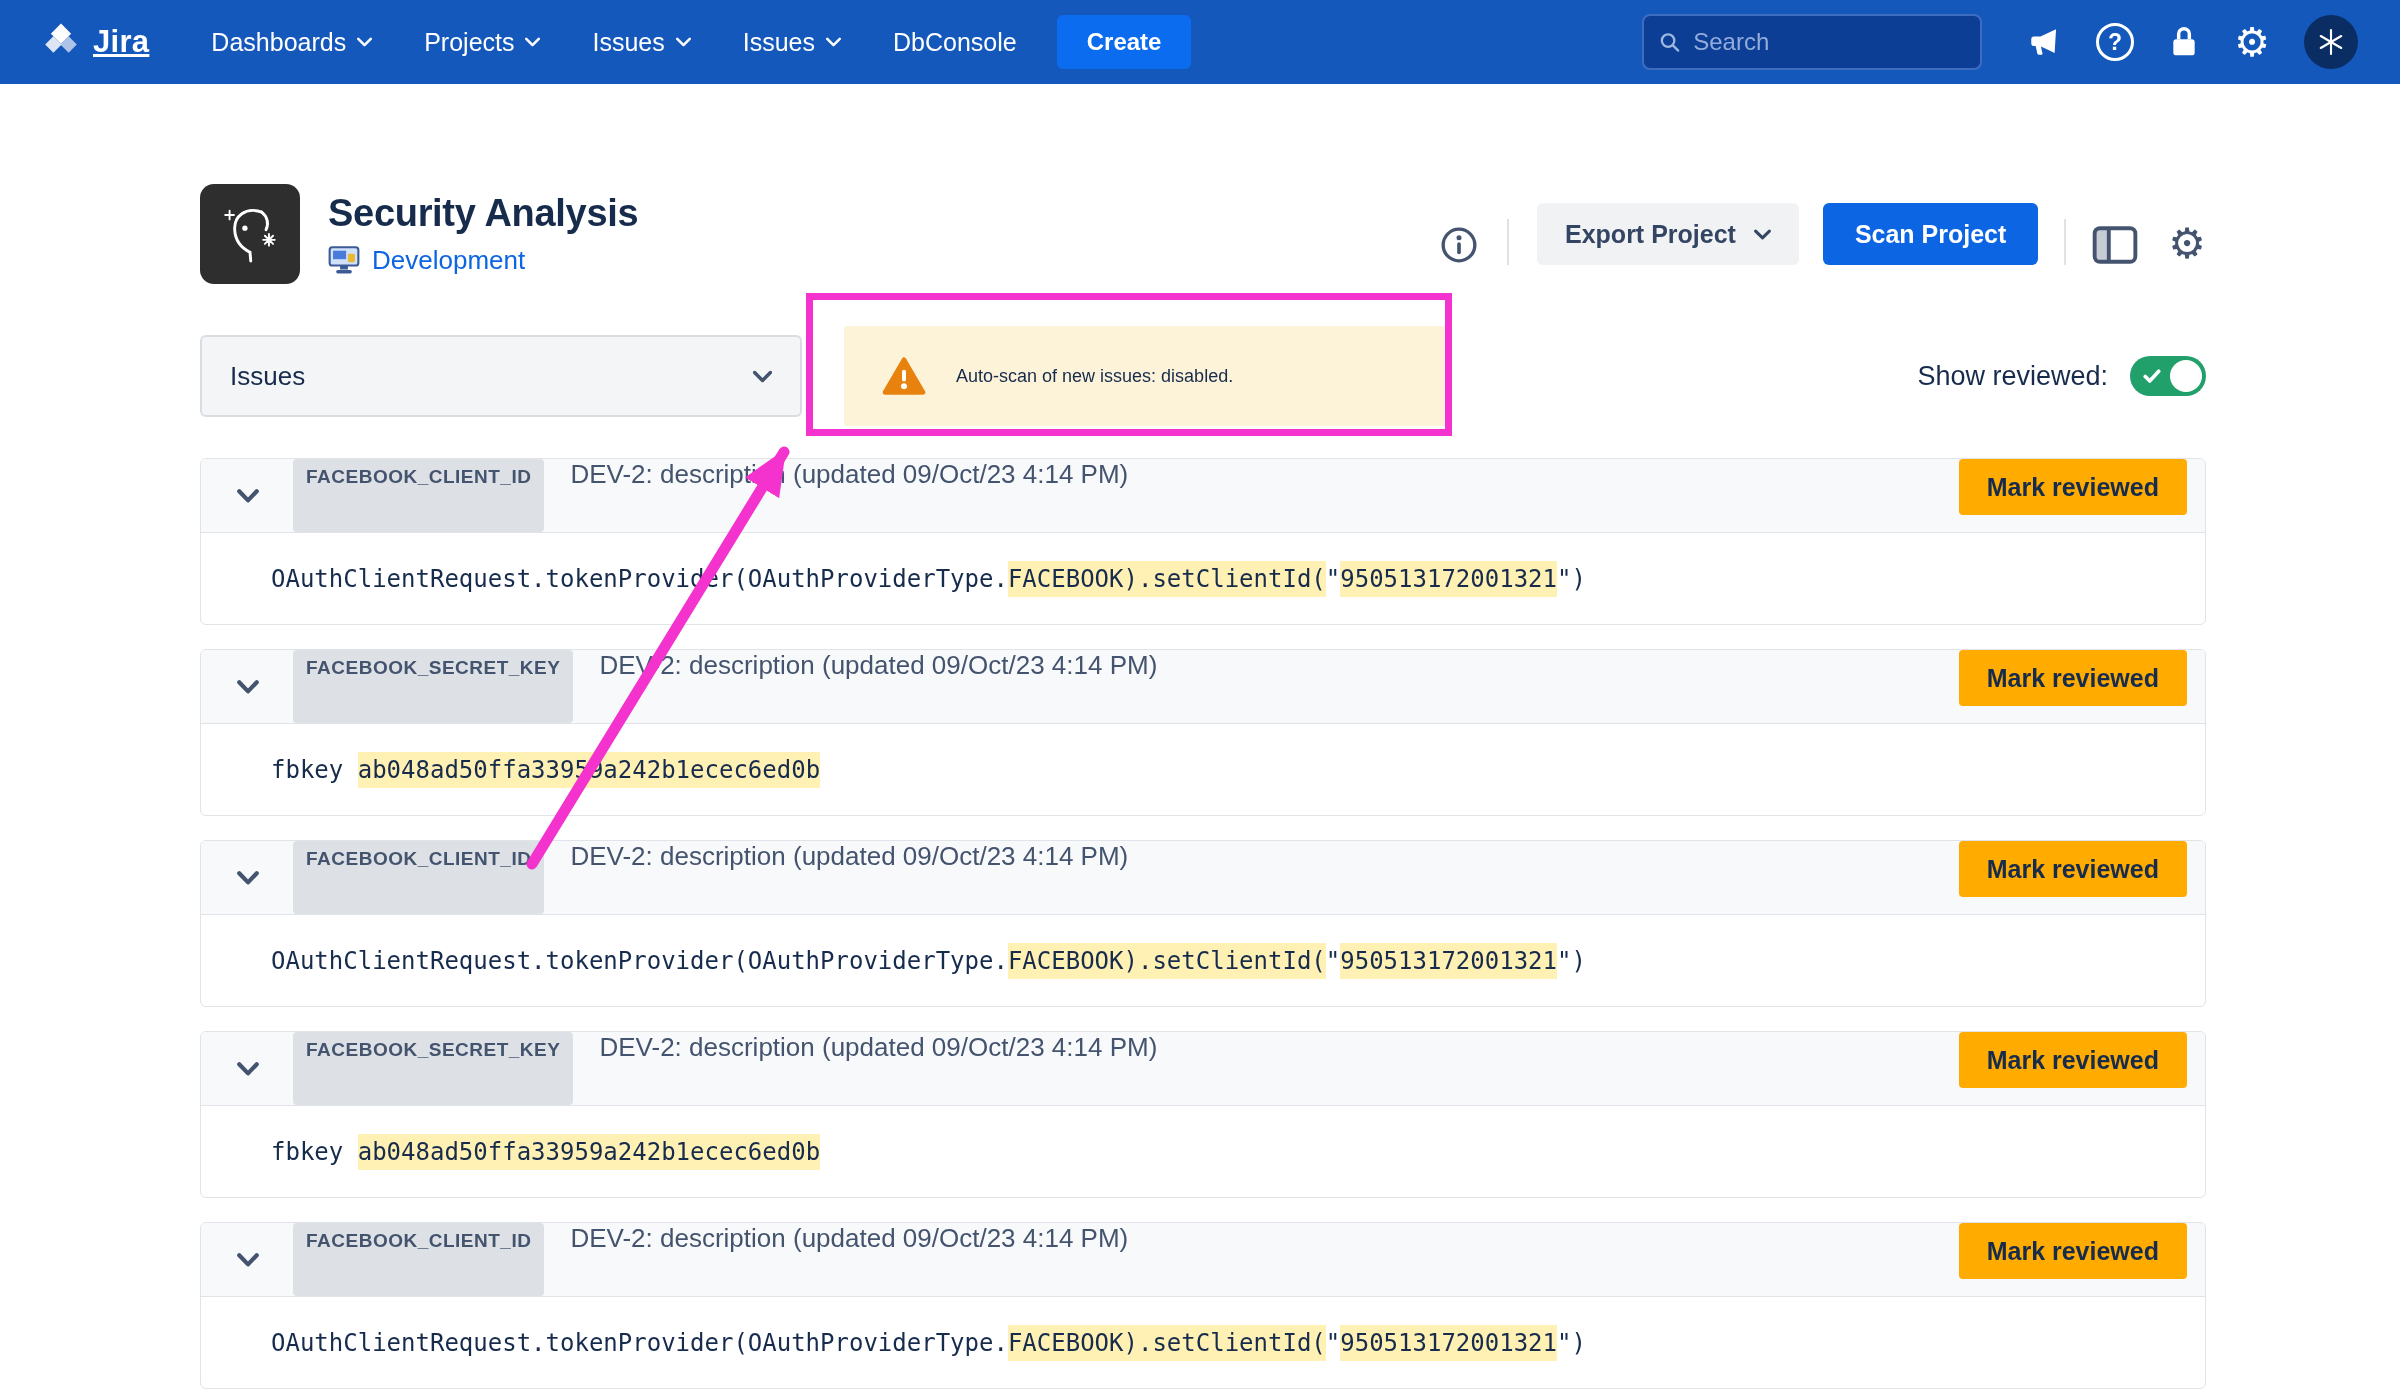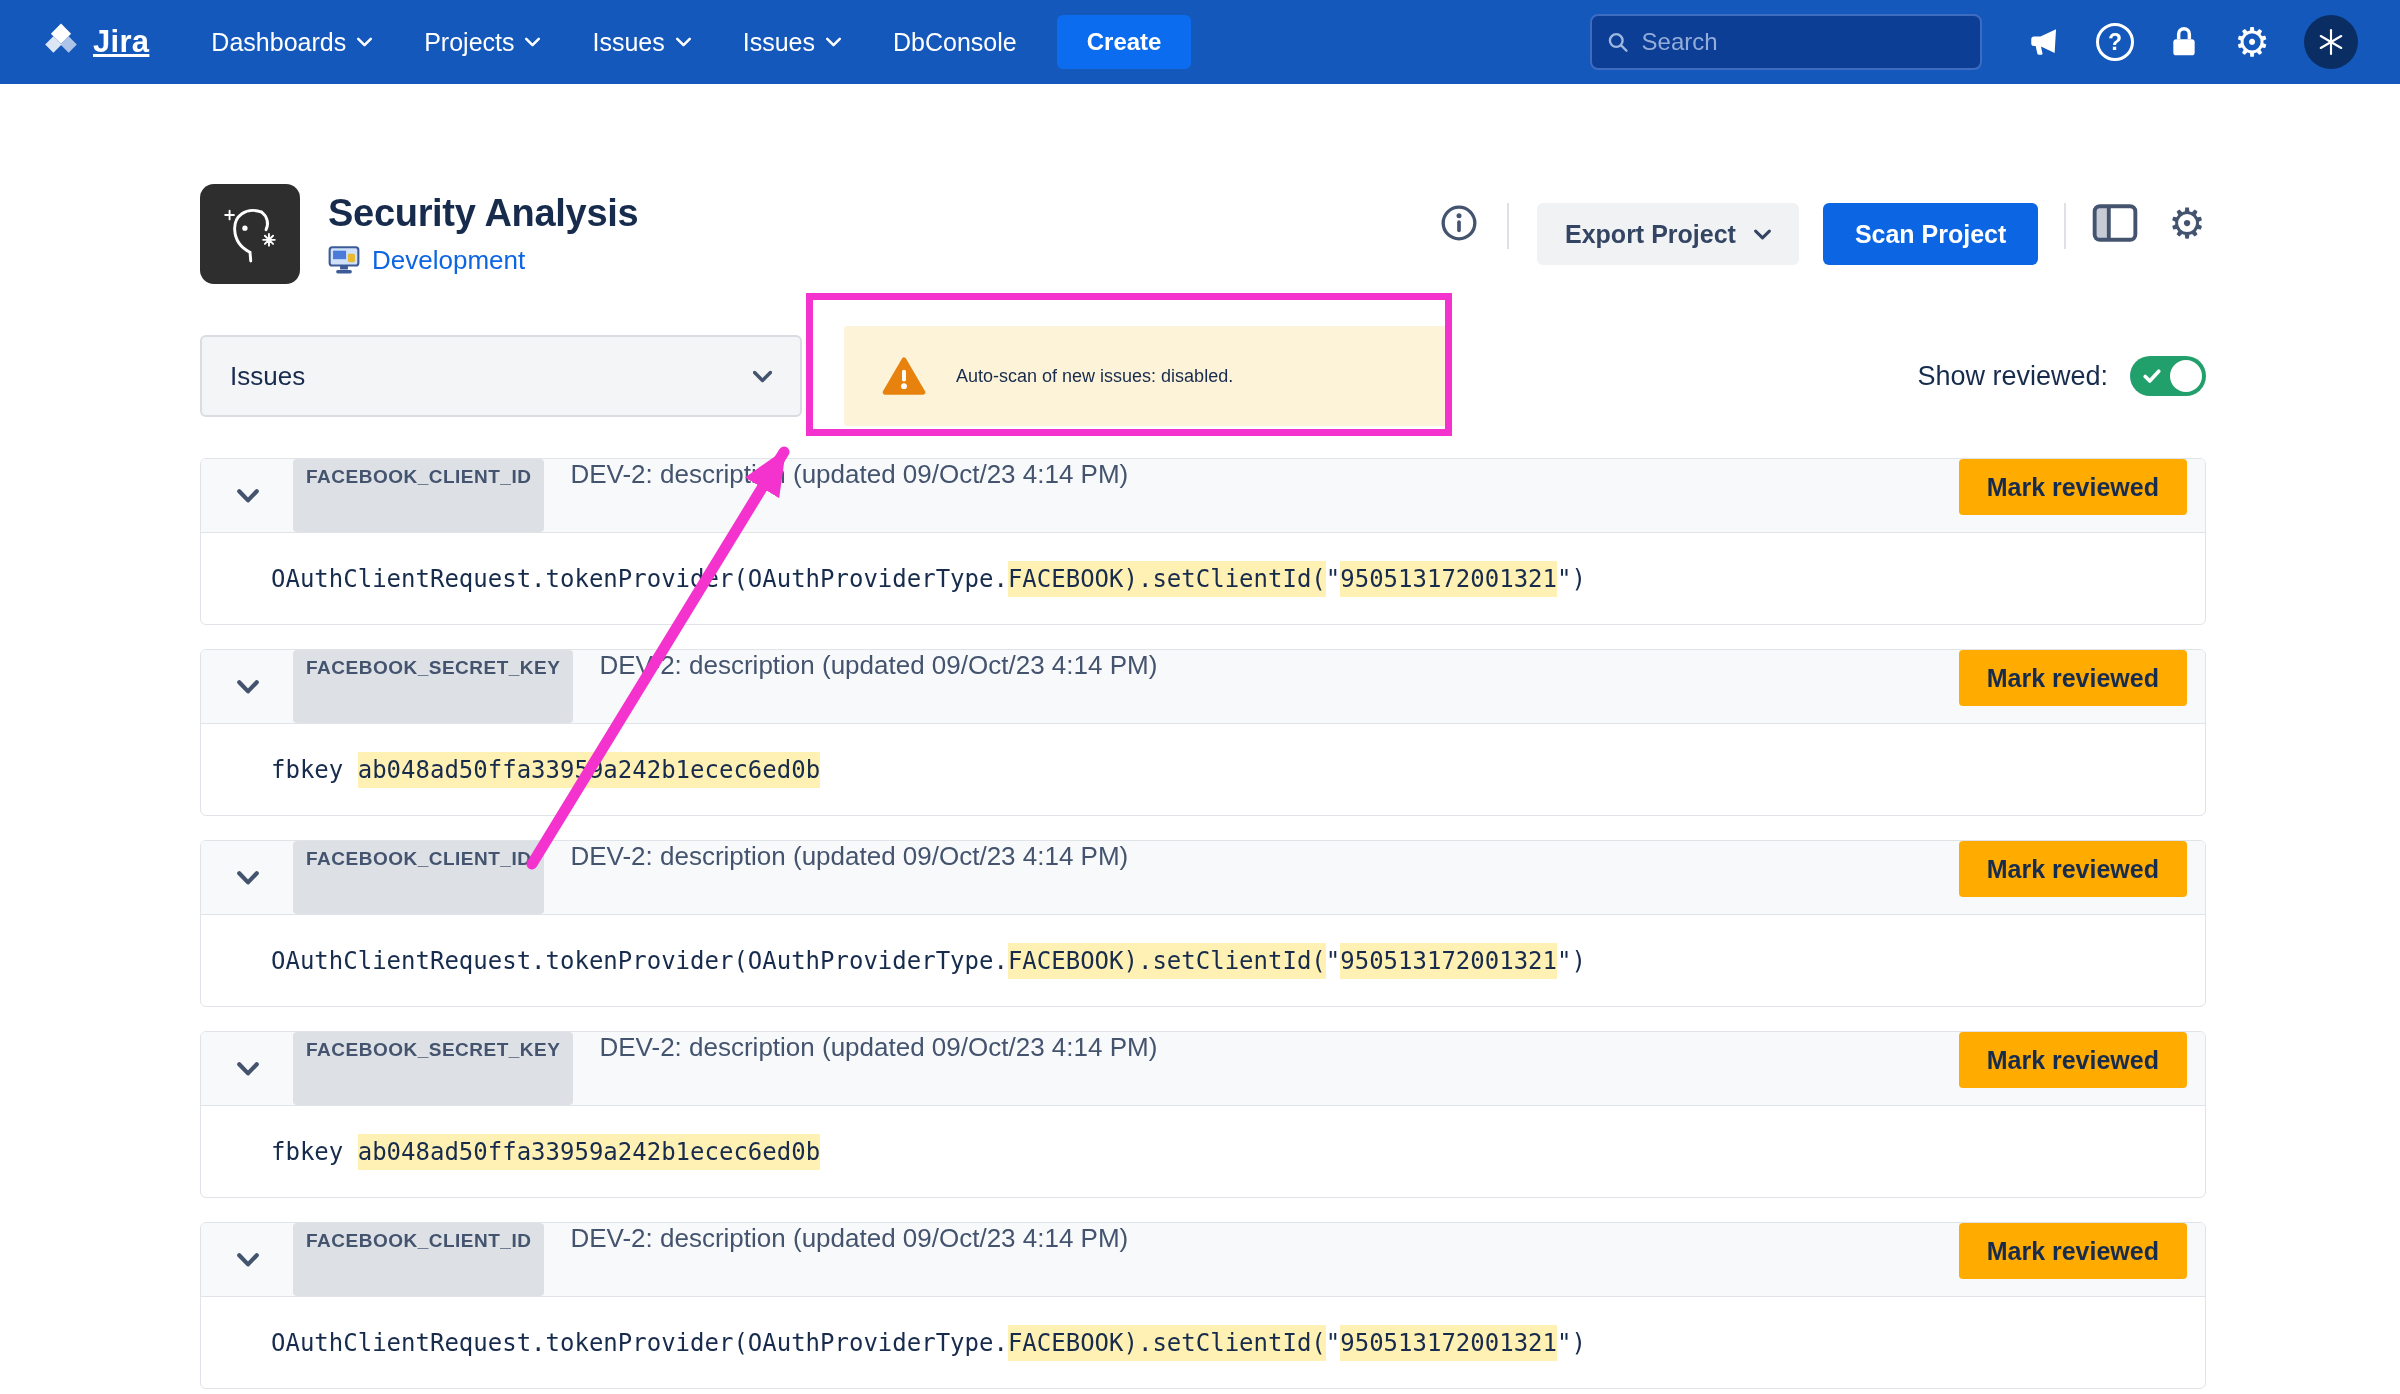--- a/index.html
+++ b/index.html
@@ -22,21 +22,21 @@
   .nav-items { display: flex; align-items: center; gap: 52px; }
   .nav-item { display: flex; align-items: center; gap: 11px; font-size: 25px; cursor: pointer; white-space: nowrap; }
   .chev { display: inline-block; }
   .create-btn {
     margin-left: 40px; background: #0C6CF0; border: none; color: #fff;
     font-size: 24px; font-weight: 700; padding: 0 30px; height: 54px;
     border-radius: 6px; font-family: inherit; cursor: pointer;
   }
   .nav-spacer { flex: 1; }
   .search-box {
-    width: 392px; height: 56px; background: #0D3E96; border: 2px solid #3E6CC0;
+    width: 340px; height: 56px; background: #0D3E96; border: 2px solid #3E6CC0;
     border-radius: 8px; display: flex; align-items: center; padding: 0 14px; gap: 12px;
   }
   .search-box input {
     background: transparent; border: none; outline: none; color: #fff;
     font-size: 24px; width: 100%; font-family: inherit;
   }
   .search-box input::placeholder { color: #93ACD9; }
   .nav-icons { display: flex; align-items: center; gap: 34px; margin-left: 44px; }
   .nav-icon-btn { background: none; border: none; cursor: pointer; display: flex; align-items: center; color: #fff; }
   .gear-glyph { font-size: 40px; line-height: 1; color: #fff; font-family: "DejaVu Sans", sans-serif; }
@@ -53,21 +53,21 @@
   
   .page-header { display: flex; align-items: center; margin: 100px 194px 0 200px; height: 100px; }
   .project-avatar {
     width: 100px; height: 100px; border-radius: 14px; background: #2E2E2E; flex: none;
     display: flex; align-items: center; justify-content: center;
   }
   .title-block { margin-left: 28px; }
   .page-title { font-size: 38px; font-weight: 700; color: #172B4D; letter-spacing: -.3px; }
   .project-line { display: flex; align-items: center; gap: 12px; margin-top: 10px; }
   .project-link { color: #0C66E4; font-size: 26px; font-weight: 500; text-decoration: none; cursor: pointer; }
-  .header-actions { margin-left: auto; display: flex; align-items: flex-start; }
+  .header-actions { margin-left: auto; display: flex; align-items: flex-end; }
   .icon-plain-btn { background: none; border: none; cursor: pointer; display: flex; align-items: center; }
   .vdivider { width: 2px; height: 46px; background: #DFE1E6; margin: 0 28px; }
   .btn-subtle {
     height: 62px; background: #F1F2F4; border: none; border-radius: 6px;
     font-size: 25px; font-weight: 600; color: #344563; padding: 0 28px;
     display: flex; align-items: center; gap: 18px; font-family: inherit; cursor: pointer;
   }
   .btn-primary {
     height: 62px; background: #0C66E4; color: #fff; border: none; border-radius: 6px;
     font-size: 25px; font-weight: 700; padding: 0 32px; margin-left: 24px;

